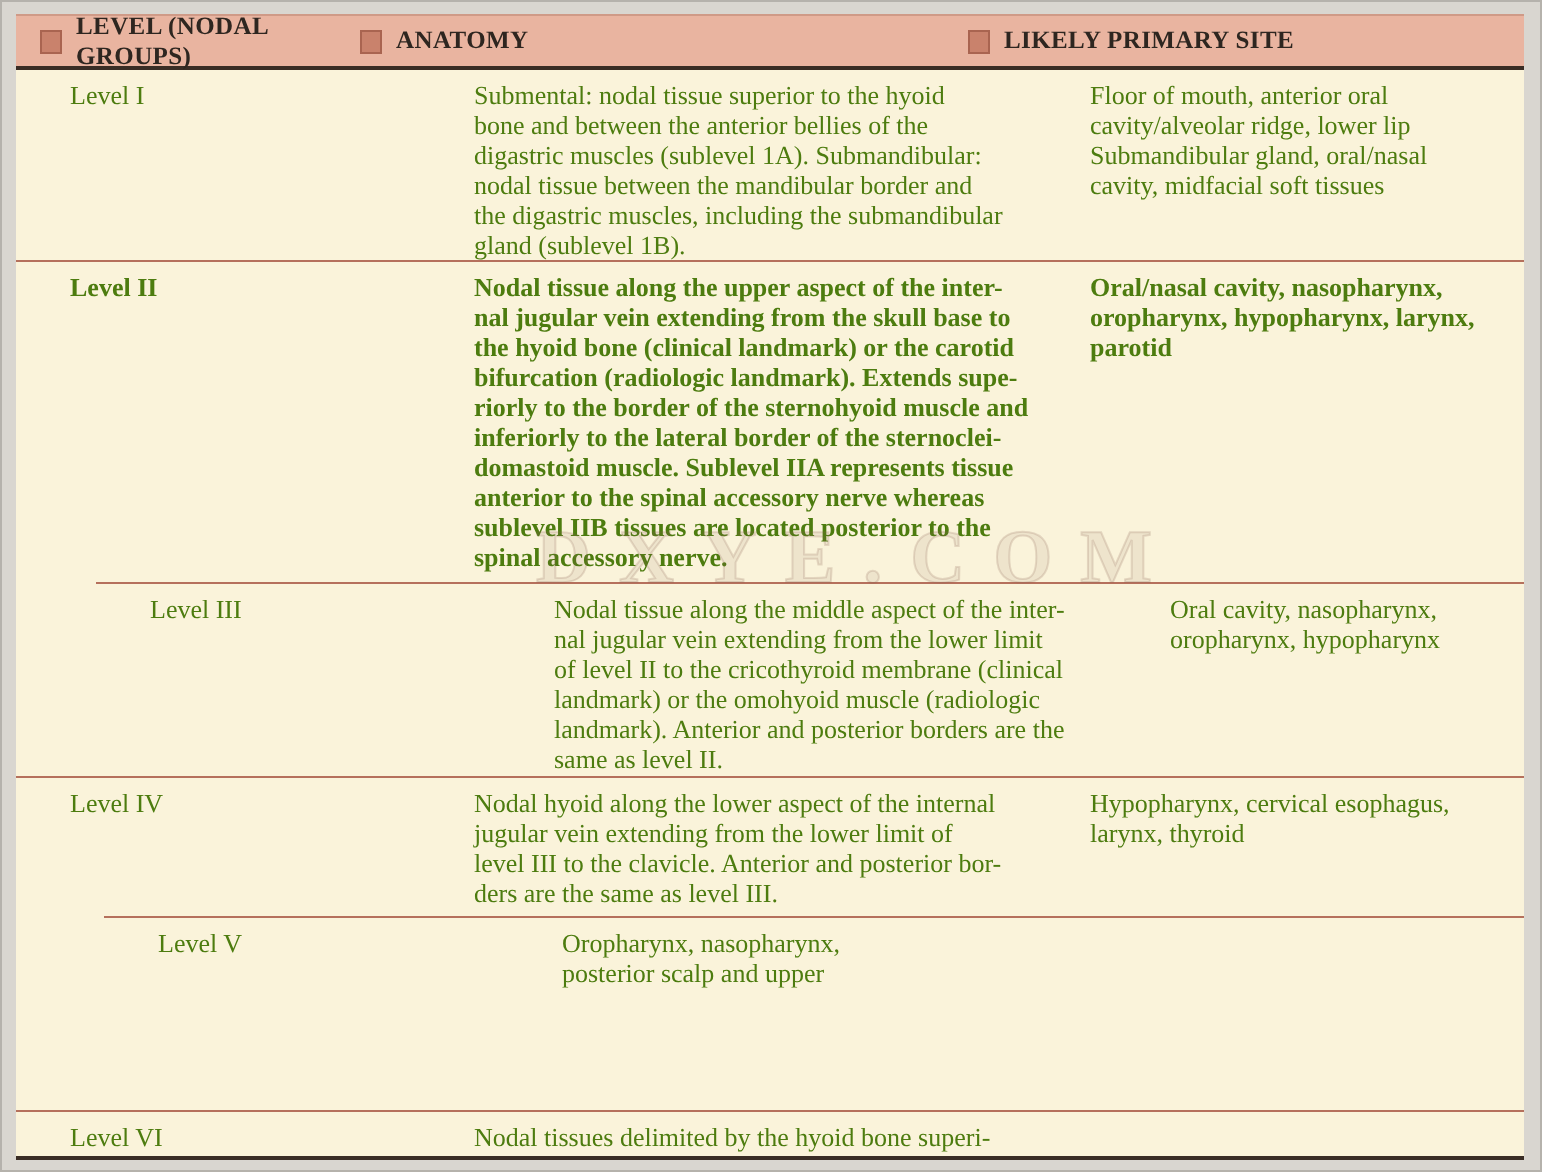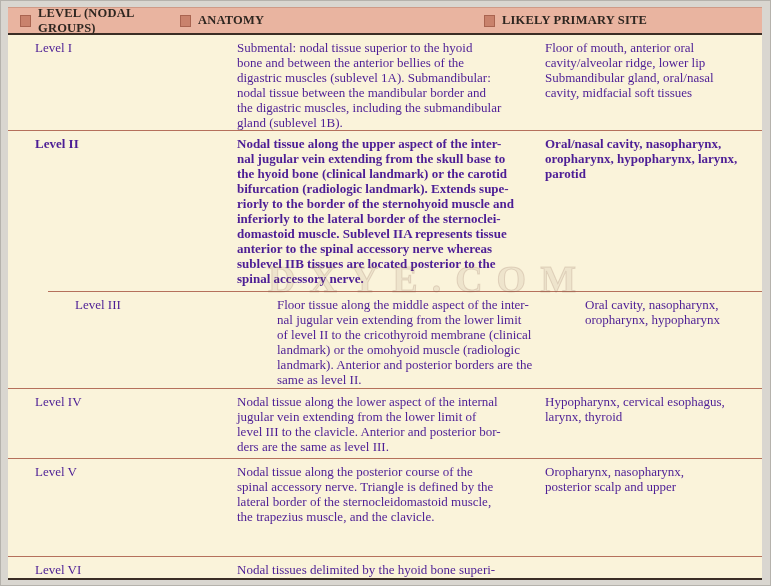--- a/index.html
+++ b/index.html
@@ -33,24 +33,24 @@
   .sq{width:11px;height:12px;background:#c9826c;border:1px solid #a96450;box-sizing:border-box;flex:0 0 auto;}
   .row{
     display:grid;grid-template-columns:229px 308px 1fr;
     border-top:1px solid #b5705c;
   }
   .row.first{border-top:2px solid #3a2d25;}
   .row:nth-of-type(2){min-height:94px;}
   .row:nth-of-type(3){min-height:160px;font-weight:bold;}
   .row:nth-of-type(4){min-height:96px;margin-left:40px;}
   .row:nth-of-type(5){min-height:69px;font-family:Liberation Serif, serif;}
-  .row:nth-of-type(6){min-height:64px;}
+  .row:nth-of-type(6){min-height:64px;margin-left:44px;}
   .row:nth-of-type(7){min-height:54px;margin-top:32px;}
   .cell{
-    font-size:13px;line-height:15px;color:#4c1d95;
+    font-size:13px;line-height:15px;color:#4d7c0f;
     padding-top:5px;white-space:pre-line;box-sizing:border-box;
   }
   .cell-level{padding-left:27px;}
   .cell-anatomy{padding-right:16px;}
   .cell-site{padding-right:16px;}
   .watermark{
     position:absolute;left:260px;top:250px;
     font-size:38px;font-weight:bold;letter-spacing:14px;
     color:rgba(140,100,85,0.10);
     -webkit-text-stroke:1px rgba(140,100,85,0.20);
@@ -104,46 +104,42 @@
 anterior to the spinal accessory nerve whereas
 sublevel IIB tissues are located posterior to the
 spinal accessory nerve.</div>
       <div class="cell cell-site">Oral/nasal cavity, nasopharynx,
 oropharynx, hypopharynx, larynx,
 parotid</div>
     </div>
 
     <div class="row">
       <div class="cell cell-level">Level III</div>
-      <div class="cell cell-anatomy">Floor tissue along the middle aspect of the inter-
+      <div class="cell cell-anatomy">Nodal tissue along the middle aspect of the inter-
 nal jugular vein extending from the lower limit
 of level II to the cricothyroid membrane (clinical
 landmark) or the omohyoid muscle (radiologic
 landmark). Anterior and posterior borders are the
 same as level II.</div>
       <div class="cell cell-site">Oral cavity, nasopharynx,
 oropharynx, hypopharynx</div>
     </div>
 
     <div class="row">
       <div class="cell cell-level">Level IV</div>
-      <div class="cell cell-anatomy">Nodal tissue along the lower aspect of the internal
+      <div class="cell cell-anatomy">Nodal hyoid along the lower aspect of the internal
 jugular vein extending from the lower limit of
 level III to the clavicle. Anterior and posterior bor-
 ders are the same as level III.</div>
       <div class="cell cell-site">Hypopharynx, cervical esophagus,
 larynx, thyroid</div>
     </div>
 
     <div class="row">
       <div class="cell cell-level">Level V</div>
-      <div class="cell cell-anatomy">Nodal tissue along the posterior course of the
-spinal accessory nerve. Triangle is defined by the
-lateral border of the sternocleidomastoid muscle,
-the trapezius muscle, and the clavicle.</div>
       <div class="cell cell-site">Oropharynx, nasopharynx,
 posterior scalp and upper</div>
     </div>
 
     <div class="row">
       <div class="cell cell-level">Level VI</div>
       <div class="cell cell-anatomy">Nodal tissues delimited by the hyoid bone superi-
 orly, sternal notch inferiorly, and common carotid
 arteries laterally.</div>
     </div>

